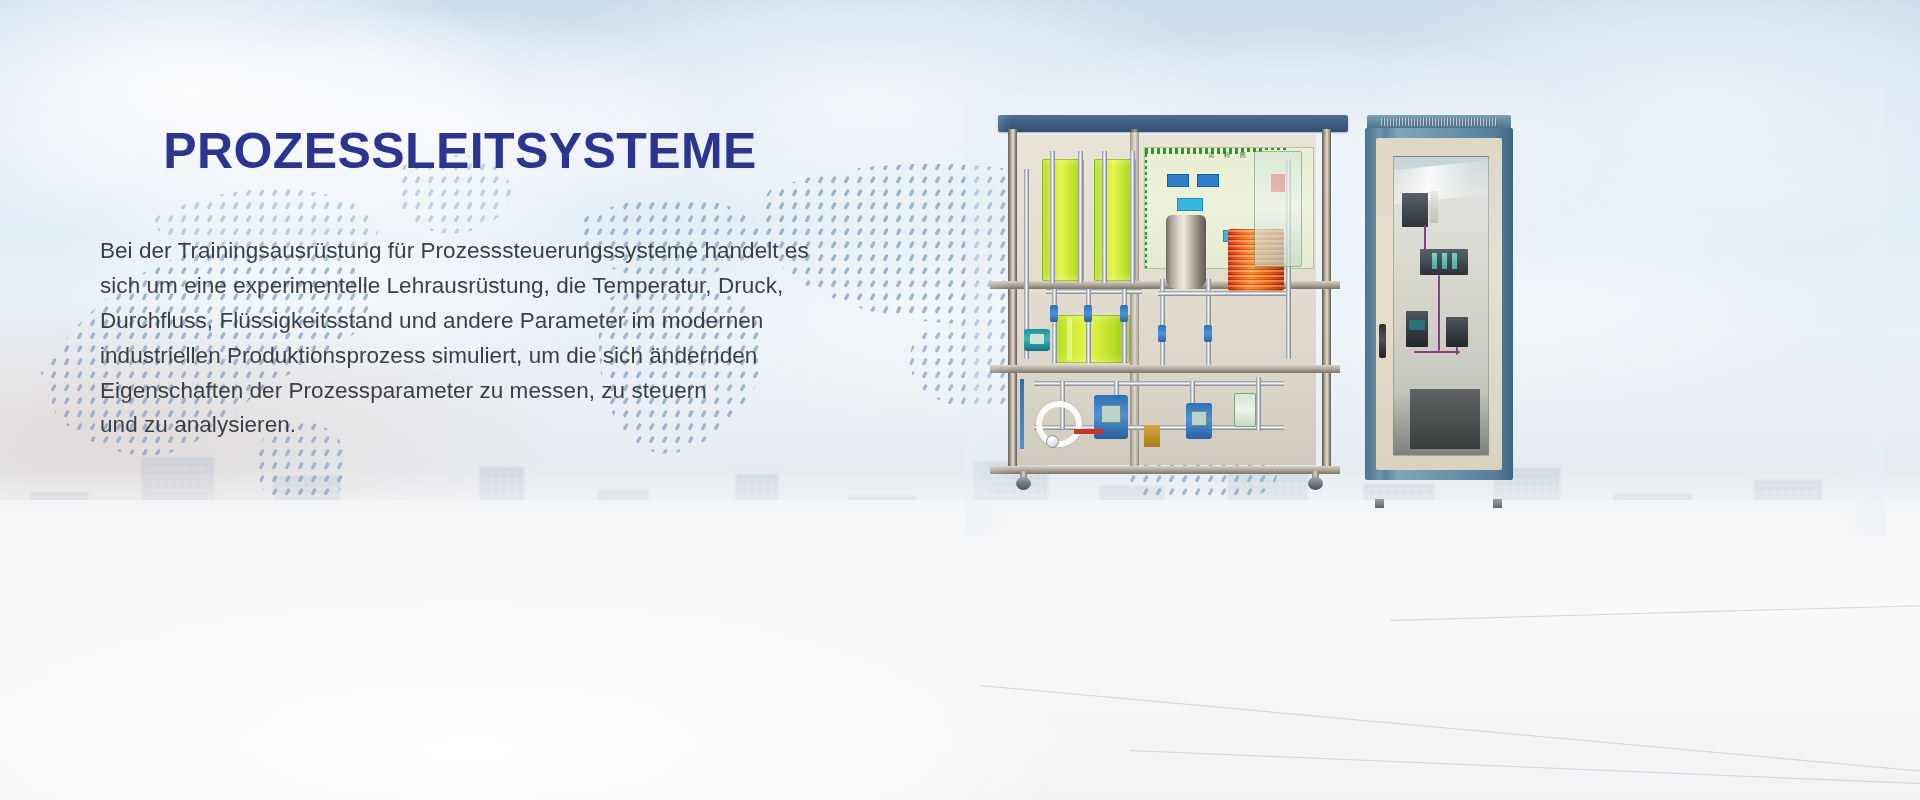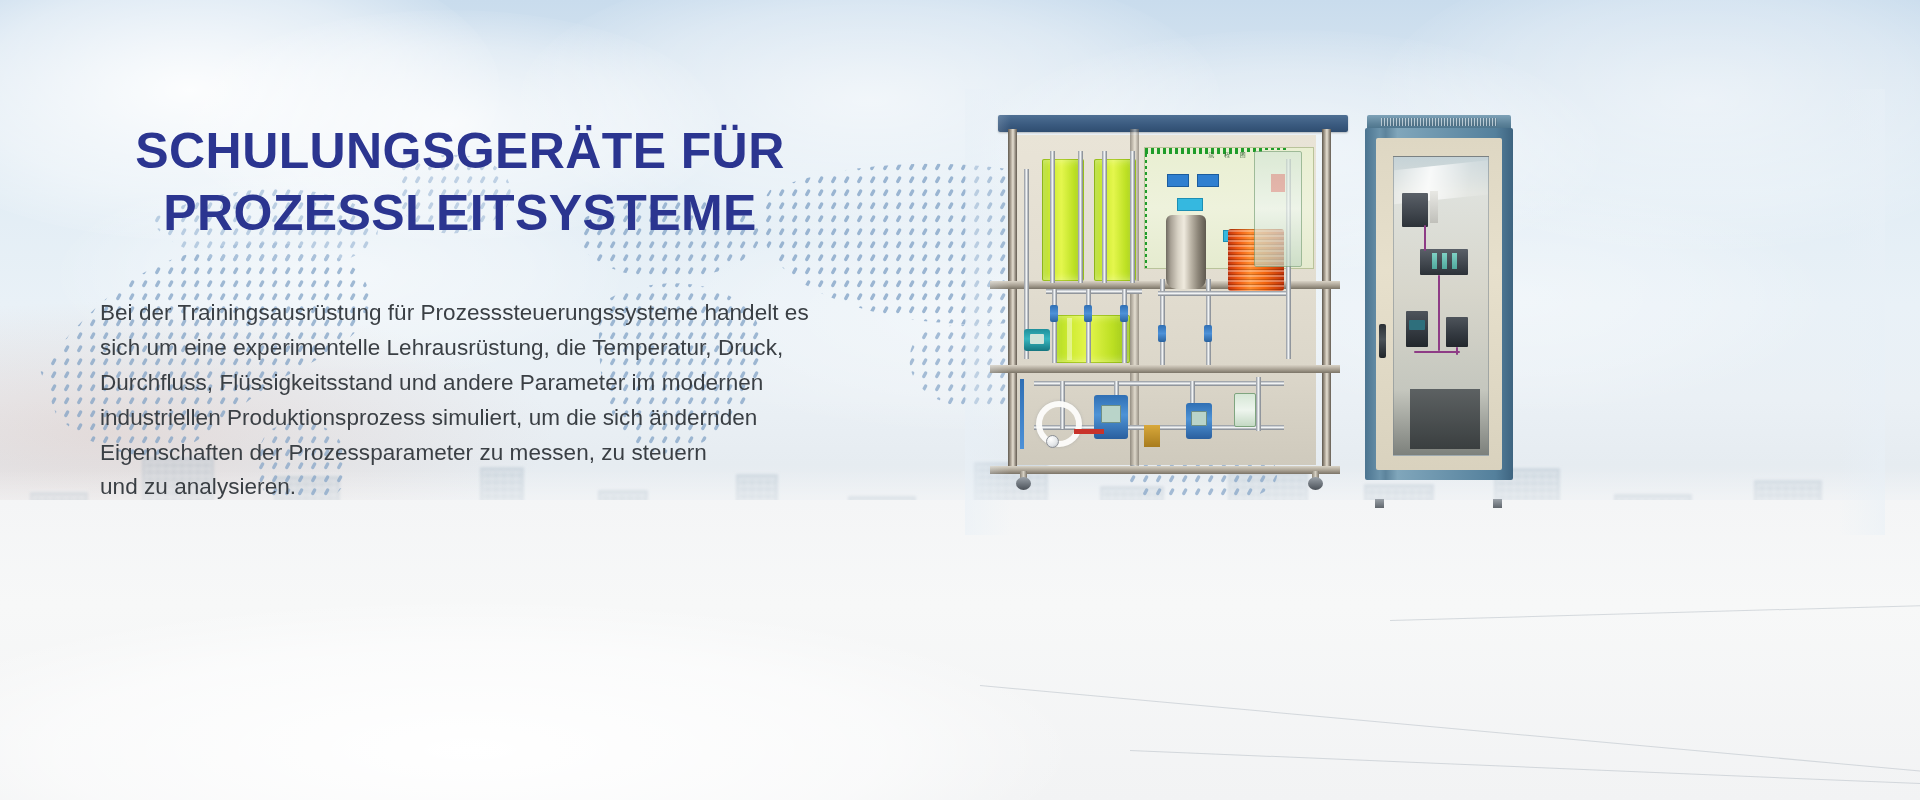--- a/index.html
+++ b/index.html
@@ -400,21 +400,20 @@
       <path fill="url(#dots)" opacity="0.85" d="M960,260 C1010,246 1060,256 1072,282 C1084,308 1058,334 1018,338 C978,342 944,322 940,296 C938,278 944,266 960,260 Z"></path>
 
       <path fill="url(#dotsLight)" opacity="0.8" d="M1080,300 C1128,288 1186,296 1202,318 C1218,340 1190,362 1146,364 C1104,366 1070,348 1068,326 C1066,312 1070,304 1080,300 Z"></path>
 
       <path fill="url(#dots)" opacity="0.85" d="M1160,372 C1210,356 1278,362 1300,388 C1320,412 1296,430 1252,430 L1180,430 C1152,412 1144,386 1160,372 Z"></path>
     </svg>
   </div>
 
   <div class="text-panel">
     <h1 class="headline">
-      <span class="l1">SCHULUNGSGERÄTE FÜR</span>
       <span class="l2">PROZESSLEITSYSTEME</span>
     </h1>
     <p class="subcopy">Bei der Trainingsausrüstung für Prozesssteuerungssysteme handelt es
 sich um eine experimentelle Lehrausrüstung, die Temperatur, Druck,
 Durchfluss, Flüssigkeitsstand und andere Parameter im modernen
 industriellen Produktionsprozess simuliert, um die sich ändernden
 Eigenschaften der Prozessparameter zu messen, zu steuern
 und zu analysieren.</p>
   </div>
 

